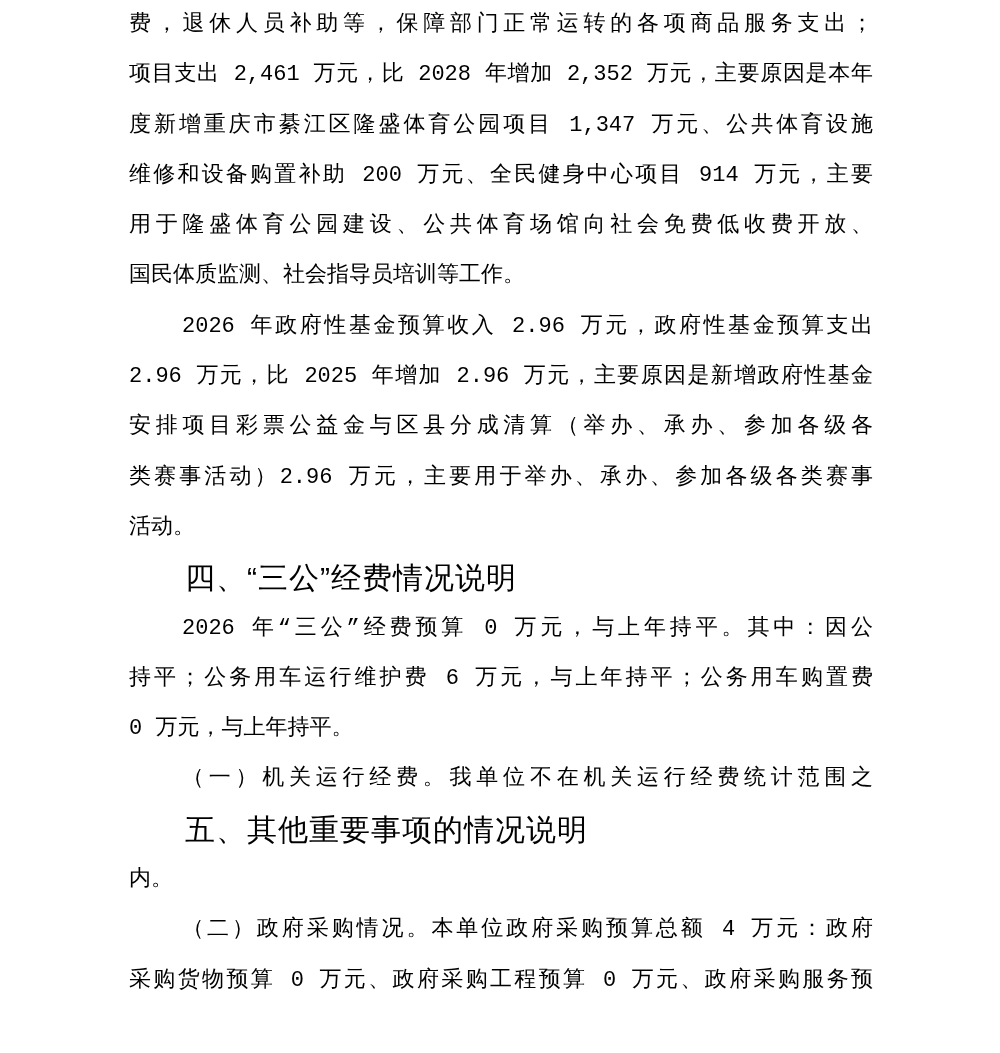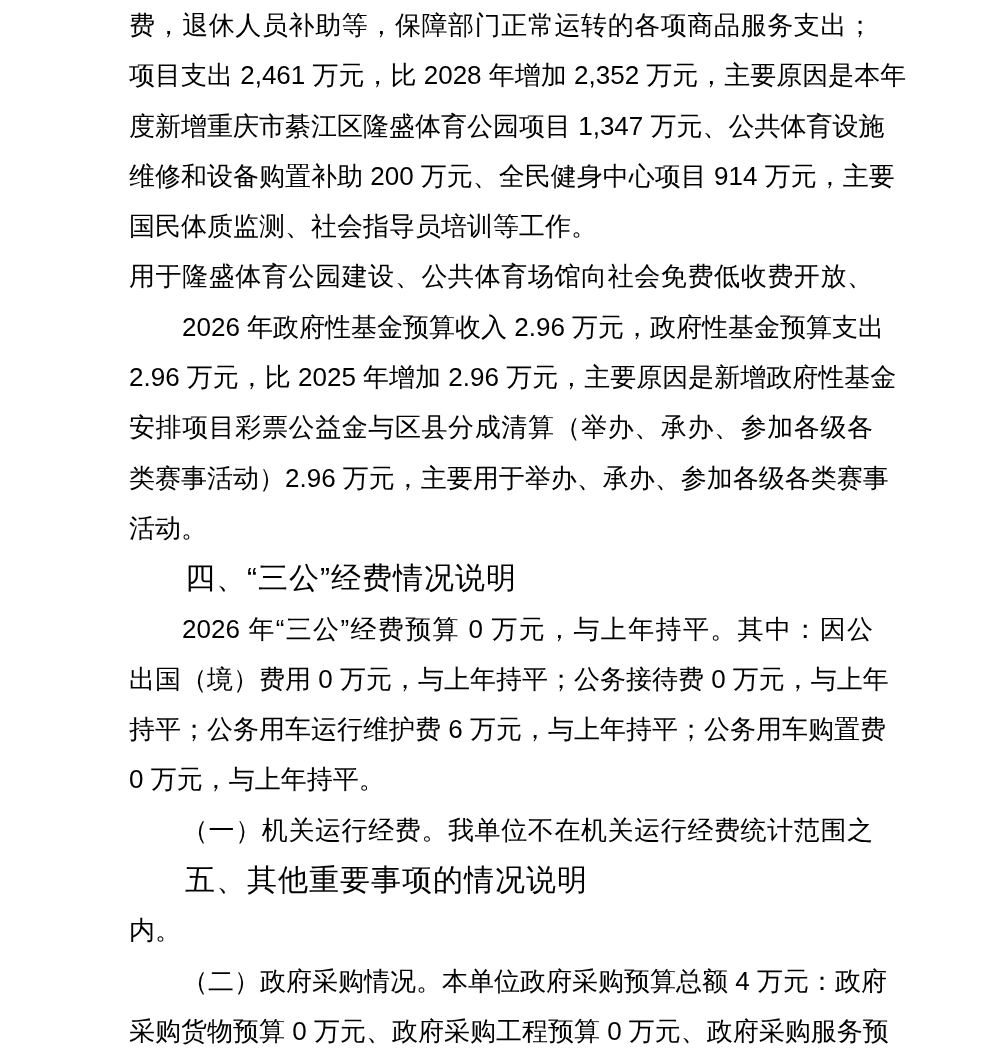--- a/index.html
+++ b/index.html
@@ -17,22 +17,22 @@
   }
   .text-block {
     position: absolute;
     left: 129px;
     top: 0;
     width: 744px;
   }
   .line {
     height: 50.3px;
     line-height: 50.3px;
-    font-size: 26px;
-    font-family: Liberation Sans, sans-serif;
+    font-size: 22px;
+    font-family: Liberation Mono, monospace;
     white-space: nowrap;
     color: #000000;
   }
   
   .j {
     text-align: justify;
     text-align-last: justify;
     text-justify: inter-character;
   }
   
@@ -50,30 +50,29 @@
 </style>
 </head>
 <body>
 
 <div class="page">
   <div class="text-block">
     <div class="line j">费，退休人员补助等，保障部门正常运转的各项商品服务支出；</div>
     <div class="line j">项目支出 2,461 万元，比 2028 年增加 2,352 万元，主要原因是本年</div>
     <div class="line j">度新增重庆市綦江区隆盛体育公园项目 1,347 万元、公共体育设施</div>
     <div class="line j">维修和设备购置补助 200 万元、全民健身中心项目 914 万元，主要</div>
+    <div class="line j">用于隆盛体育公园建设、公共体育场馆向社会免费低收费开放、</div>
     <div class="line">国民体质监测、社会指导员培训等工作。</div>
-    <div class="line j">用于隆盛体育公园建设、公共体育场馆向社会免费低收费开放、</div>
     <div class="line j ind">2026 年政府性基金预算收入 2.96 万元，政府性基金预算支出</div>
     <div class="line j">2.96 万元，比 2025 年增加 2.96 万元，主要原因是新增政府性基金</div>
     <div class="line j">安排项目彩票公益金与区县分成清算（举办、承办、参加各级各</div>
     <div class="line j">类赛事活动）2.96 万元，主要用于举办、承办、参加各级各类赛事</div>
     <div class="line">活动。</div>
     <div class="line h">四、“三公”经费情况说明</div>
     <div class="line j ind">2026 年“三公”经费预算 0 万元，与上年持平。其中：因公</div>
-    <div class="line j">出国（境）费用 0 万元，与上年持平；公务接待费 0 万元，与上年</div>
     <div class="line j">持平；公务用车运行维护费 6 万元，与上年持平；公务用车购置费</div>
     <div class="line">0 万元，与上年持平。</div>
     <div class="line j ind">（一）机关运行经费。我单位不在机关运行经费统计范围之</div>
     <div class="line h">五、其他重要事项的情况说明</div>
     <div class="line">内。</div>
     <div class="line j ind">（二）政府采购情况。本单位政府采购预算总额 4 万元：政府</div>
     <div class="line j">采购货物预算 0 万元、政府采购工程预算 0 万元、政府采购服务预</div>
   </div>
 </div>
 

